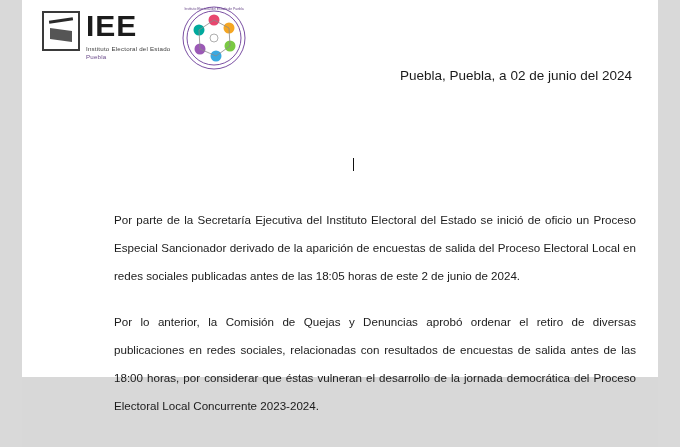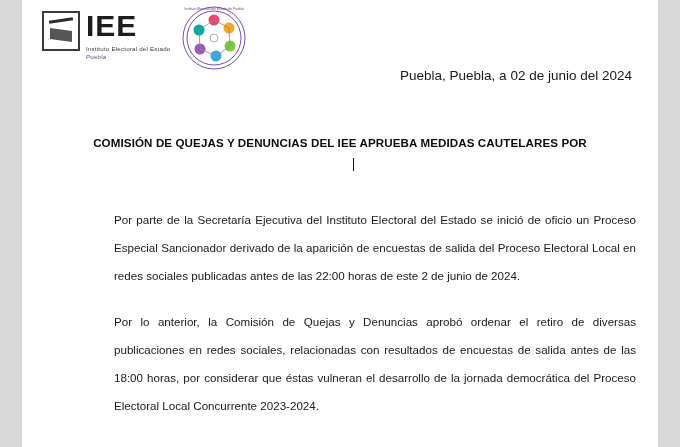--- a/index.html
+++ b/index.html
@@ -11,21 +11,21 @@
     width: 680px;
     height: 447px;
     overflow: hidden;
     font-family: "Liberation Sans", sans-serif;
   }
   .page {
     position: absolute;
     left: 22px;
     top: 0;
     width: 636px;
-    height: 447px;
+    height: 377px;
     background: #ffffff;
     box-sizing: border-box;
   }
   .left-strip {
     position: absolute;
     left: 0;
     top: 0;
     width: 22px;
     height: 447px;
     background: #d9d9d9;
@@ -218,23 +218,22 @@
         <text x="42" y="6" font-size="3.4" fill="#6a4a8a" text-anchor="middle" font-family="Liberation Sans, sans-serif">Instituto Electoral del Estado de Puebla</text>
       </svg>
     </div>
   </div>
 
   <div class="date-block">
     <div class="date-line">Puebla, Puebla, a 02 de junio del 2024</div>
   </div>
 
   <div class="title">
-    <div>COMISIÓN DE QUEJAS Y DENUNCIAS DEL IEE APRUEBA MEDIDAS CAUTELARES POR</div>
   </div>
 
   <div class="caret"></div>
 
   <div class="body-text">
-    <p class="para">Por parte de la Secretaría Ejecutiva del Instituto Electoral del Estado se inició de oficio un Proceso Especial Sancionador derivado de la aparición de encuestas de salida del Proceso Electoral Local en redes sociales publicadas antes de las 22:00 horas de este 2 de junio de 2024.</p>
+    <p class="para">Por parte de la Secretaría Ejecutiva del Instituto Electoral del Estado se inició de oficio un Proceso Especial Sancionador derivado de la aparición de encuestas de salida del Proceso Electoral Local en redes sociales publicadas antes de las 18:05 horas de este 2 de junio de 2024.</p>
     <p class="para">Por lo anterior, la Comisión de Quejas y Denuncias aprobó ordenar el retiro de diversas publicaciones en redes sociales, relacionadas con resultados de encuestas de salida antes de las 18:00 horas, por considerar que éstas vulneran el desarrollo de la jornada democrática del Proceso Electoral Local Concurrente 2023-2024.</p>
   </div>
 
 </div>
 
 </body></html>

